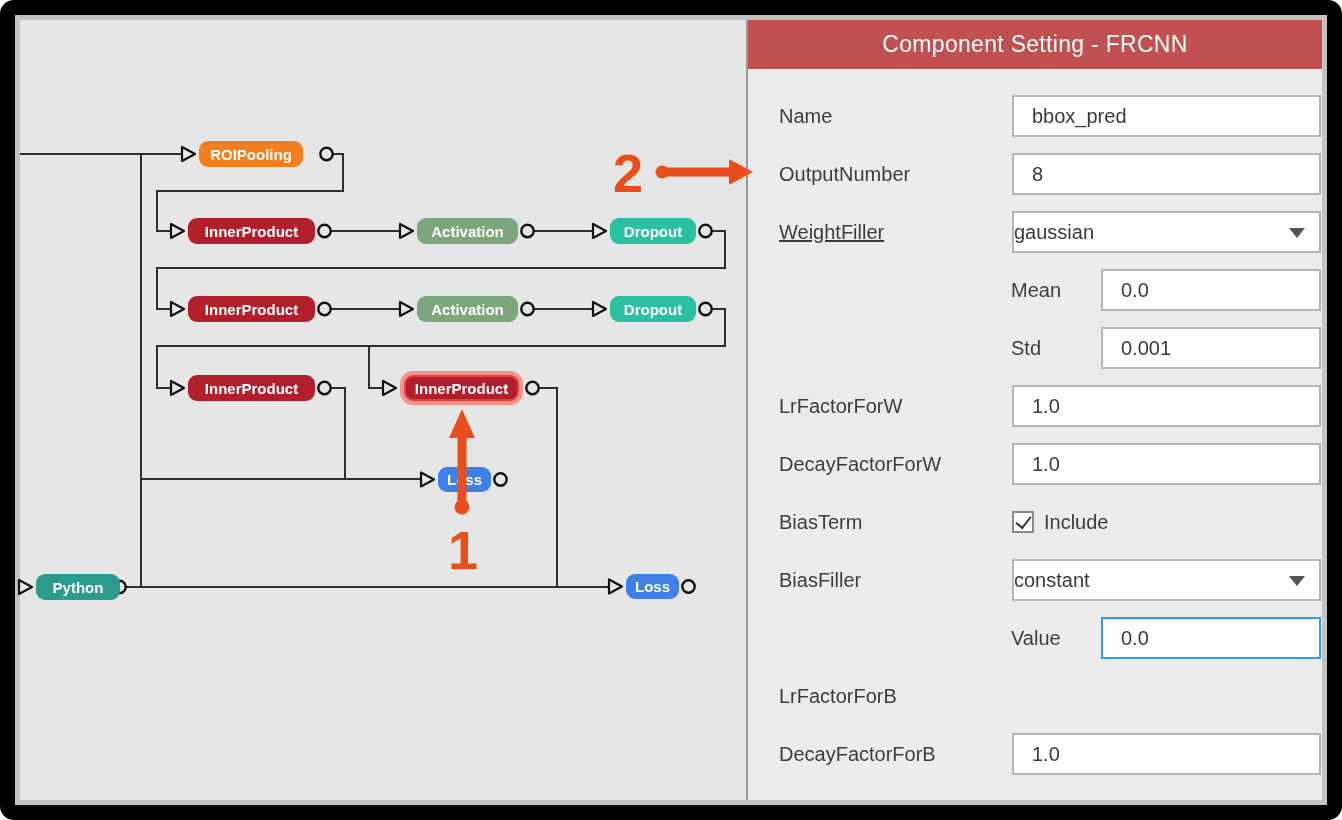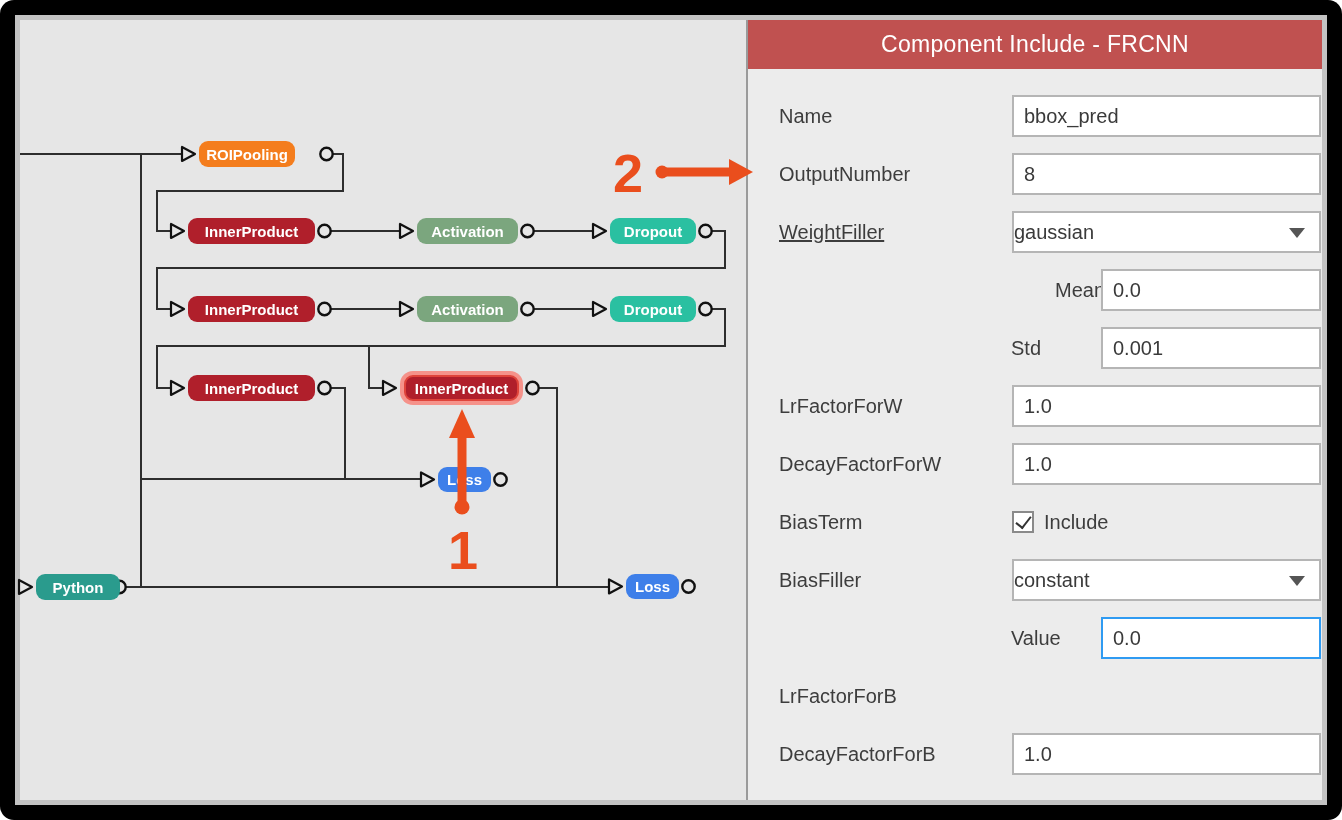--- a/index.html
+++ b/index.html
@@ -12,21 +12,21 @@
     color:#fff;font-size:23px;letter-spacing:0.3px;}
   svg.layer{position:absolute;left:0;top:0;pointer-events:none;}
   #graph-svg{z-index:20;}
   #annot-svg{z-index:60;}
   .node{position:absolute;z-index:30;border-radius:9px;color:#fff;font-weight:bold;font-size:15px;
     display:flex;align-items:center;justify-content:center;cursor:pointer;box-sizing:border-box;white-space:nowrap;}
   .node.selected{box-shadow:0 0 0 4px #f5928a;border:2px solid #df443b;}
   .f-row{position:absolute;left:16px;height:42px;width:616px;}
   .f-label{position:absolute;line-height:42px;font-size:20px;color:#3d3d3d;white-space:nowrap;}
   .f-input{position:absolute;top:0;height:42px;box-sizing:border-box;border:2px solid #b5b5b5;background:#fff;
-    font-size:20px;padding:0 10px;color:#3a3a3a;font-family:"Liberation Sans",sans-serif;outline:none;}
+    font-size:20px;padding:0 18px;color:#3a3a3a;font-family:"Liberation Sans",sans-serif;outline:none;}
   .f-input.focused{border-color:#2f9bf2;}
   .f-select{position:absolute;top:0;left:248px;width:309px;height:42px;box-sizing:border-box;
     border:2px solid #b5b5b5;background:#fff;cursor:pointer;}
   .f-select-value{display:block;line-height:38px;font-size:20px;color:#3a3a3a;}
   .caret{position:absolute;right:14px;top:15px;width:0;height:0;
     border-left:8px solid transparent;border-right:8px solid transparent;border-top:10px solid #555;}
   .f-checkbox{position:absolute;left:248px;top:10px;width:22px;height:22px;box-sizing:border-box;
     border:2px solid #8a8a8a;background:#fff;cursor:pointer;}
   .checkmark{position:absolute;left:5px;top:0px;width:7px;height:13px;
     border-right:2.5px solid #333;border-bottom:2.5px solid #333;transform:rotate(38deg);}
@@ -75,21 +75,21 @@
       <polygon points="383,381 383,395 396,388" fill="#e6e6e6" stroke="#111111" stroke-width="2.2" stroke-linejoin="round"></polygon>
       <circle cx="532.5" cy="388" r="6.2" fill="#e6e6e6" stroke="#111111" stroke-width="2.4"></circle>
       <polygon points="421,472.5 421,486.5 434,479.5" fill="#e6e6e6" stroke="#111111" stroke-width="2.2" stroke-linejoin="round"></polygon>
       <circle cx="500.5" cy="479.5" r="6.2" fill="#e6e6e6" stroke="#111111" stroke-width="2.4"></circle>
       <polygon points="19,580 19,594 32,587" fill="#e6e6e6" stroke="#111111" stroke-width="2.2" stroke-linejoin="round"></polygon>
       <circle cx="119.5" cy="587" r="6.2" fill="#e6e6e6" stroke="#111111" stroke-width="2.4"></circle>
       <polygon points="609,579.5 609,593.5 622,586.5" fill="#e6e6e6" stroke="#111111" stroke-width="2.2" stroke-linejoin="round"></polygon>
       <circle cx="688.5" cy="586.5" r="6.2" fill="#e6e6e6" stroke="#111111" stroke-width="2.4"></circle>
     </svg>
   <div id="nodes-layer">
-      <div class="node" style="left: 199px; top: 141px; width: 96px; height: 26px; background: rgb(244, 125, 29);">
+      <div class="node" style="left: 199px; top: 141px; width: 104px; height: 26px; background: rgb(244, 125, 29);">
         <span>ROIPooling</span>
       </div>
       <div class="node" style="left: 188px; top: 218px; width: 127px; height: 26px; background: rgb(176, 31, 43);">
         <span>InnerProduct</span>
       </div>
       <div class="node" style="left: 417px; top: 218px; width: 101px; height: 26px; background: rgb(123, 166, 126);">
         <span>Activation</span>
       </div>
       <div class="node" style="left: 610px; top: 218px; width: 86px; height: 26px; background: rgb(42, 192, 161);">
         <span>Dropout</span>
@@ -124,39 +124,39 @@
       <polygon points="449,438 475,438 462,409" fill="#ea4e1d"></polygon>
       <circle cx="462" cy="507" r="7.5" fill="#ea4e1d"></circle>
       <text x="463" y="550" fill="#ea4e1d" font-size="54" font-weight="bold" text-anchor="middle" dominant-baseline="central" font-family="&quot;Liberation Sans&quot;, sans-serif">1</text>
       <line x1="660" y1="172" x2="729" y2="172" stroke="#ea4e1d" stroke-width="9"></line>
       <polygon points="729,159 729,185 753,172" fill="#ea4e1d"></polygon>
       <circle cx="662" cy="172" r="6.5" fill="#ea4e1d"></circle>
       <text x="628" y="173" fill="#ea4e1d" font-size="54" font-weight="bold" text-anchor="middle" dominant-baseline="central" font-family="&quot;Liberation Sans&quot;, sans-serif">2</text>
     </svg>
 
   <div class="settings-panel">
-    <div class="panel-header" style="background: rgb(192, 81, 80); color: rgb(255, 255, 255);">Component Include - FRCNN</div>
+    <div class="panel-header" style="background: rgb(192, 81, 80); color: rgb(255, 255, 255);">Component Setting - FRCNN</div>
     <div id="form">
         <div class="f-row" style="top: 75px;">
           <span class="f-label" style="left: 15px;">Name</span>
           <input type="text" class="f-input" value="bbox_pred" style="left: 248px; width: 309px;">
         </div>
         <div class="f-row" style="top: 133px;">
           <span class="f-label" style="left: 15px;">OutputNumber</span>
           <input type="text" class="f-input" value="8" style="left: 248px; width: 309px;">
         </div>
         <div class="f-row" style="top: 191px;">
           <span class="f-label" style="left: 15px; text-decoration: underline;">WeightFiller</span>
           <div class="f-select">
             <span class="f-select-value">gaussian</span>
             <div class="caret"></div>
           </div>
         </div>
         <div class="f-row" style="top: 249px;">
-          <span class="f-label" style="left: 247px; margin-left: 44px;">Mean</span>
+          <span class="f-label" style="left: 247px;">Mean</span>
           <input type="text" class="f-input" value="0.0" style="left: 337px; width: 220px;">
         </div>
         <div class="f-row" style="top: 307px;">
           <span class="f-label" style="left: 247px;">Std</span>
           <input type="text" class="f-input" value="0.001" style="left: 337px; width: 220px;">
         </div>
         <div class="f-row" style="top: 365px;">
           <span class="f-label" style="left: 15px;">LrFactorForW</span>
           <input type="text" class="f-input" value="1.0" style="left: 248px; width: 309px;">
         </div>

